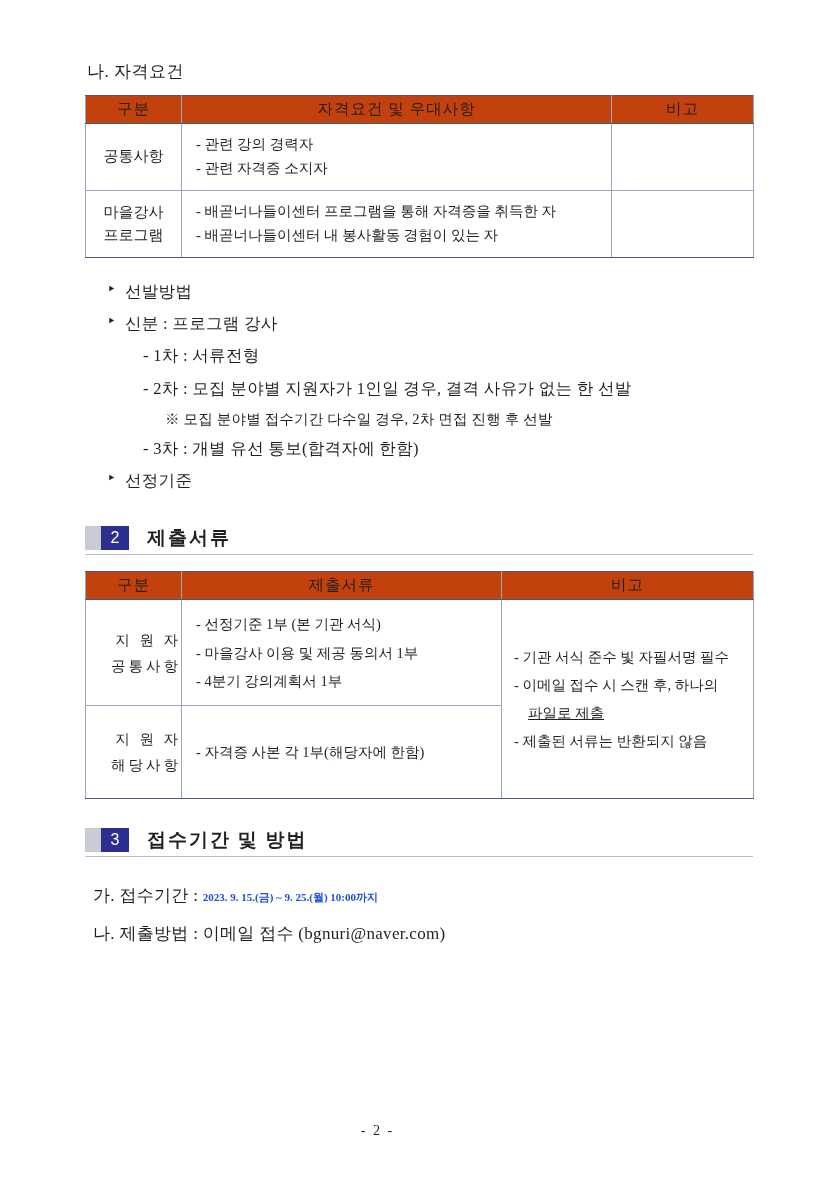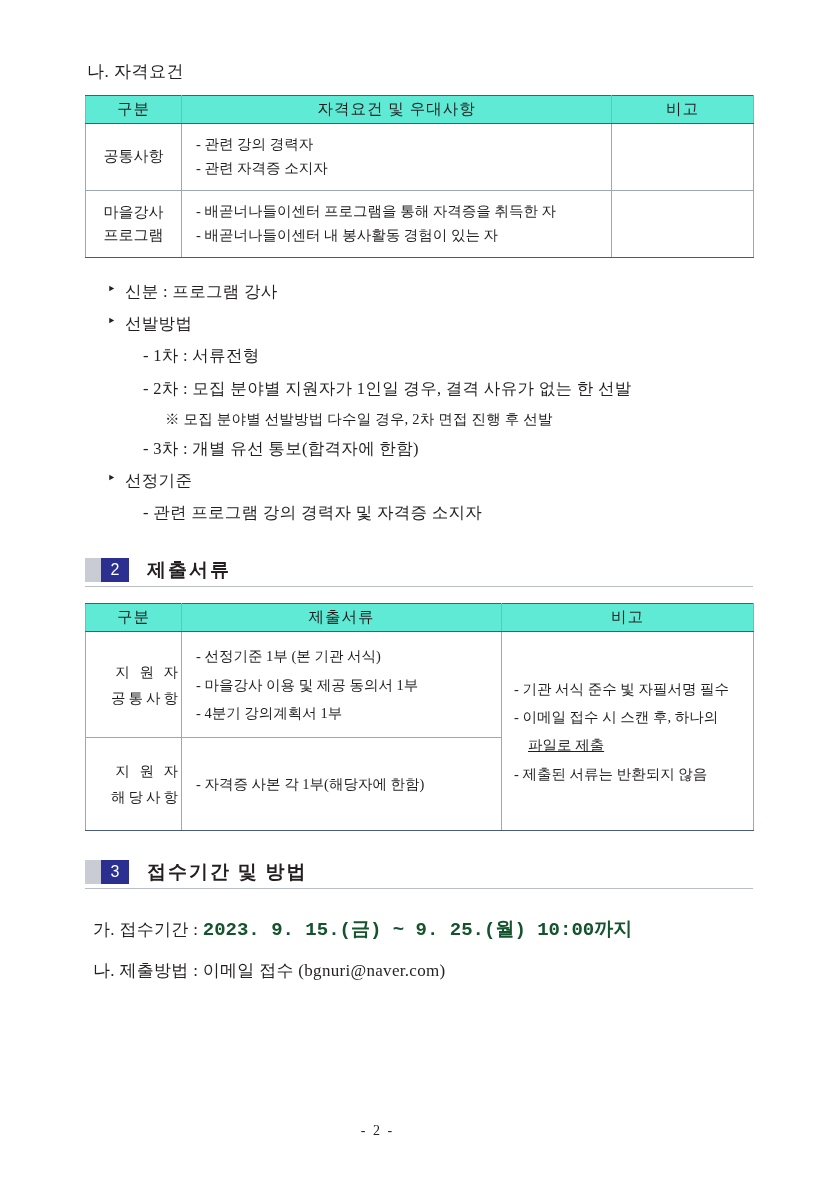--- a/index.html
+++ b/index.html
@@ -35,21 +35,21 @@
     border-collapse: collapse;
     width: 668px;
     table-layout: fixed;
   }
   table td, table th {
     border: 1px solid #9aa7bd;
     padding: 0;
     vertical-align: middle;
   }
   thead th {
-    background: #5eead4;
+    background: #c2410c;
     font-weight: normal;
     font-size: 15.5px;
     height: 27px;
     letter-spacing: 1px;
     border-top: 1.6px solid #4a5a7a;
     border-bottom: 1.6px solid #4a5a7a;
   }
   .tbl-qual tbody td {
     height: 66px;
   }
@@ -155,24 +155,24 @@
 
   
   .recv {
     margin-top: 22px;
     font-size: 17px;
     line-height: 2.25;
     margin-left: 8px;
     letter-spacing: 0.3px;
   }
   .red {
-    color: #14532d;
+    color: #1d4ed8;
     font-weight: bold;
-    font-family: Liberation Mono, monospace;
-    font-size: 19px;
+    font-family: Liberation Serif, serif;
+    font-size: 11px;
     letter-spacing: 0;
   }
 
   .pagenum {
     position: absolute;
     left: 0; right: 0;
     bottom: 42px;
     text-align: center;
     font-size: 14px;
     letter-spacing: 2px;
@@ -215,28 +215,27 @@
         <td class="cell-l">
           <div>- 배곧너나들이센터 프로그램을 통해 자격증을 취득한 자</div>
           <div>- 배곧너나들이센터 내 봉사활동 경험이 있는 자</div>
         </td>
         <td class="cell-c"></td>
       </tr>
     </tbody>
   </table>
 
   <div class="bullets">
+    <div class="b1">선발방법</div>
     <div class="b1">신분 : 프로그램 강사</div>
-    <div class="b1">선발방법</div>
     <div class="b2">- 1차 : 서류전형</div>
     <div class="b2">- 2차 : 모집 분야별 지원자가 1인일 경우, 결격 사유가 없는 한 선발</div>
-    <div class="b3">※ 모집 분야별 선발방법 다수일 경우, 2차 면접 진행 후 선발</div>
+    <div class="b3">※ 모집 분야별 접수기간 다수일 경우, 2차 면접 진행 후 선발</div>
     <div class="b2">- 3차 : 개별 유선 통보(합격자에 한함)</div>
     <div class="b1">선정기준</div>
-    <div class="b2">- 관련 프로그램 강의 경력자 및 자격증 소지자</div>
   </div>
 
   <div class="section-wrap">
     <div class="section">
       <div class="bar-left"></div>
       <div class="num">2</div>
       <div class="title">제출서류</div>
       <div class="rule"></div>
     </div>
   </div>

